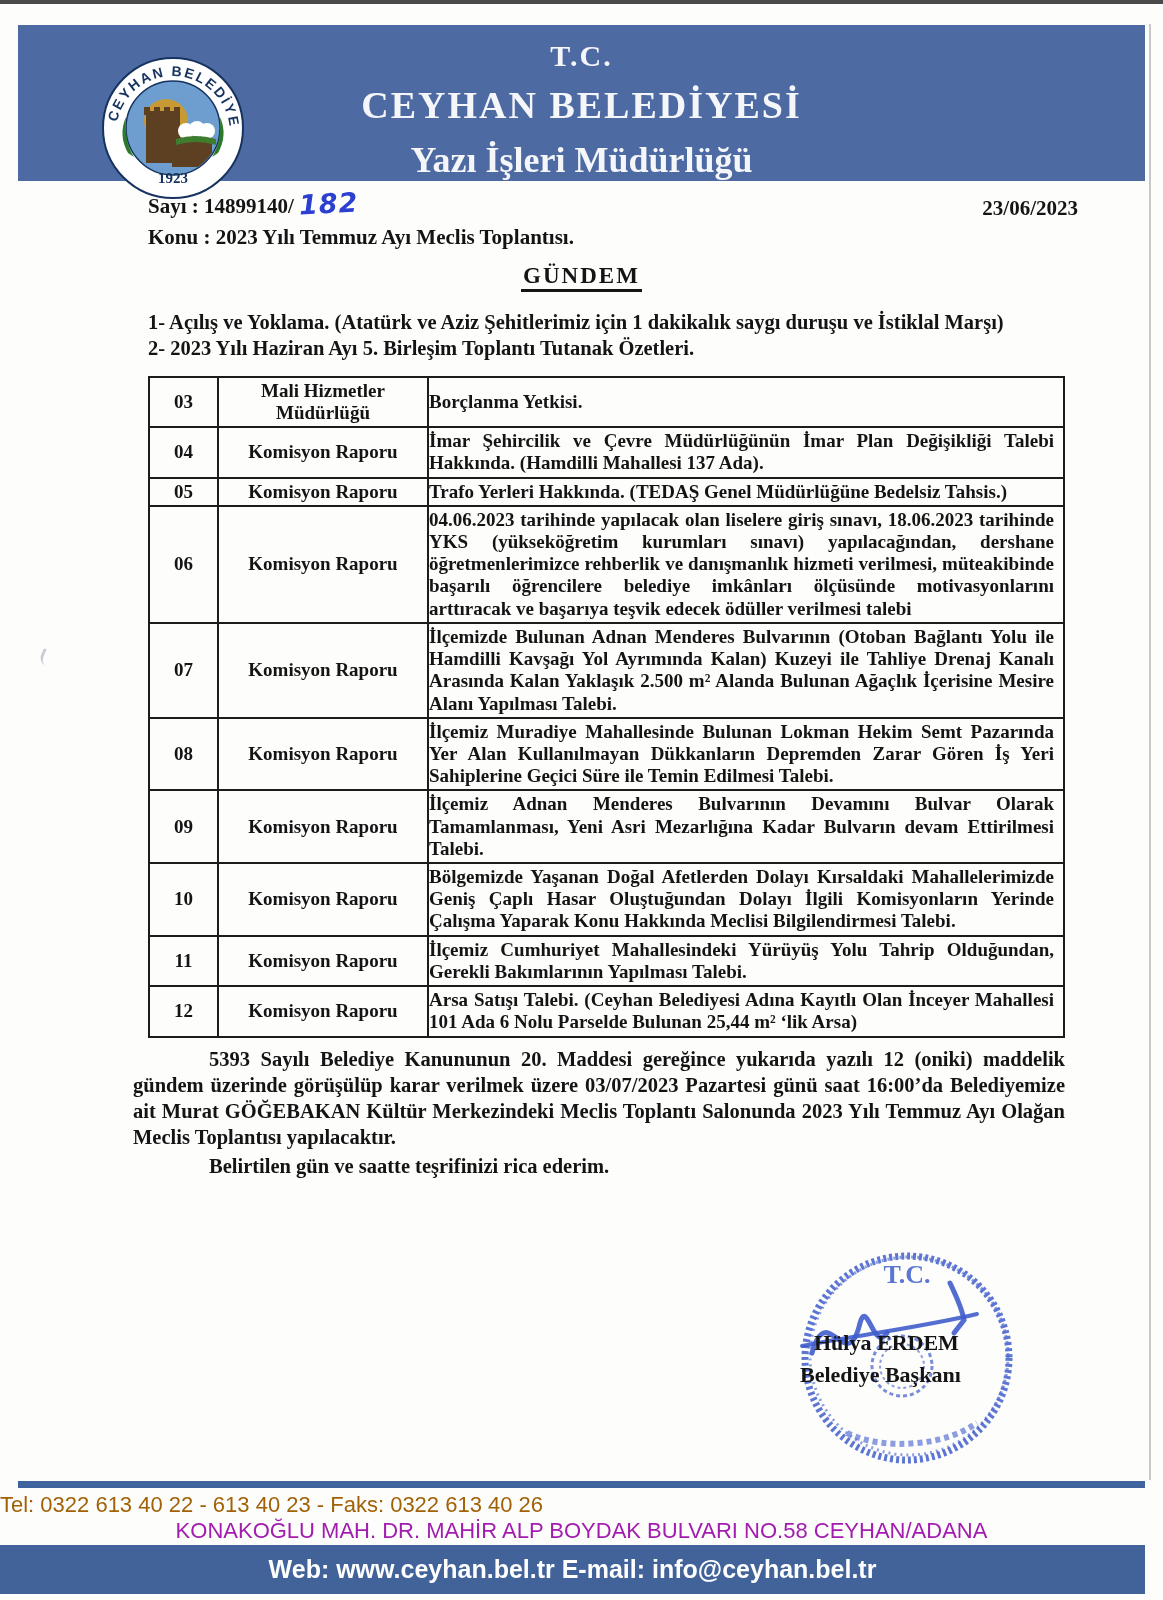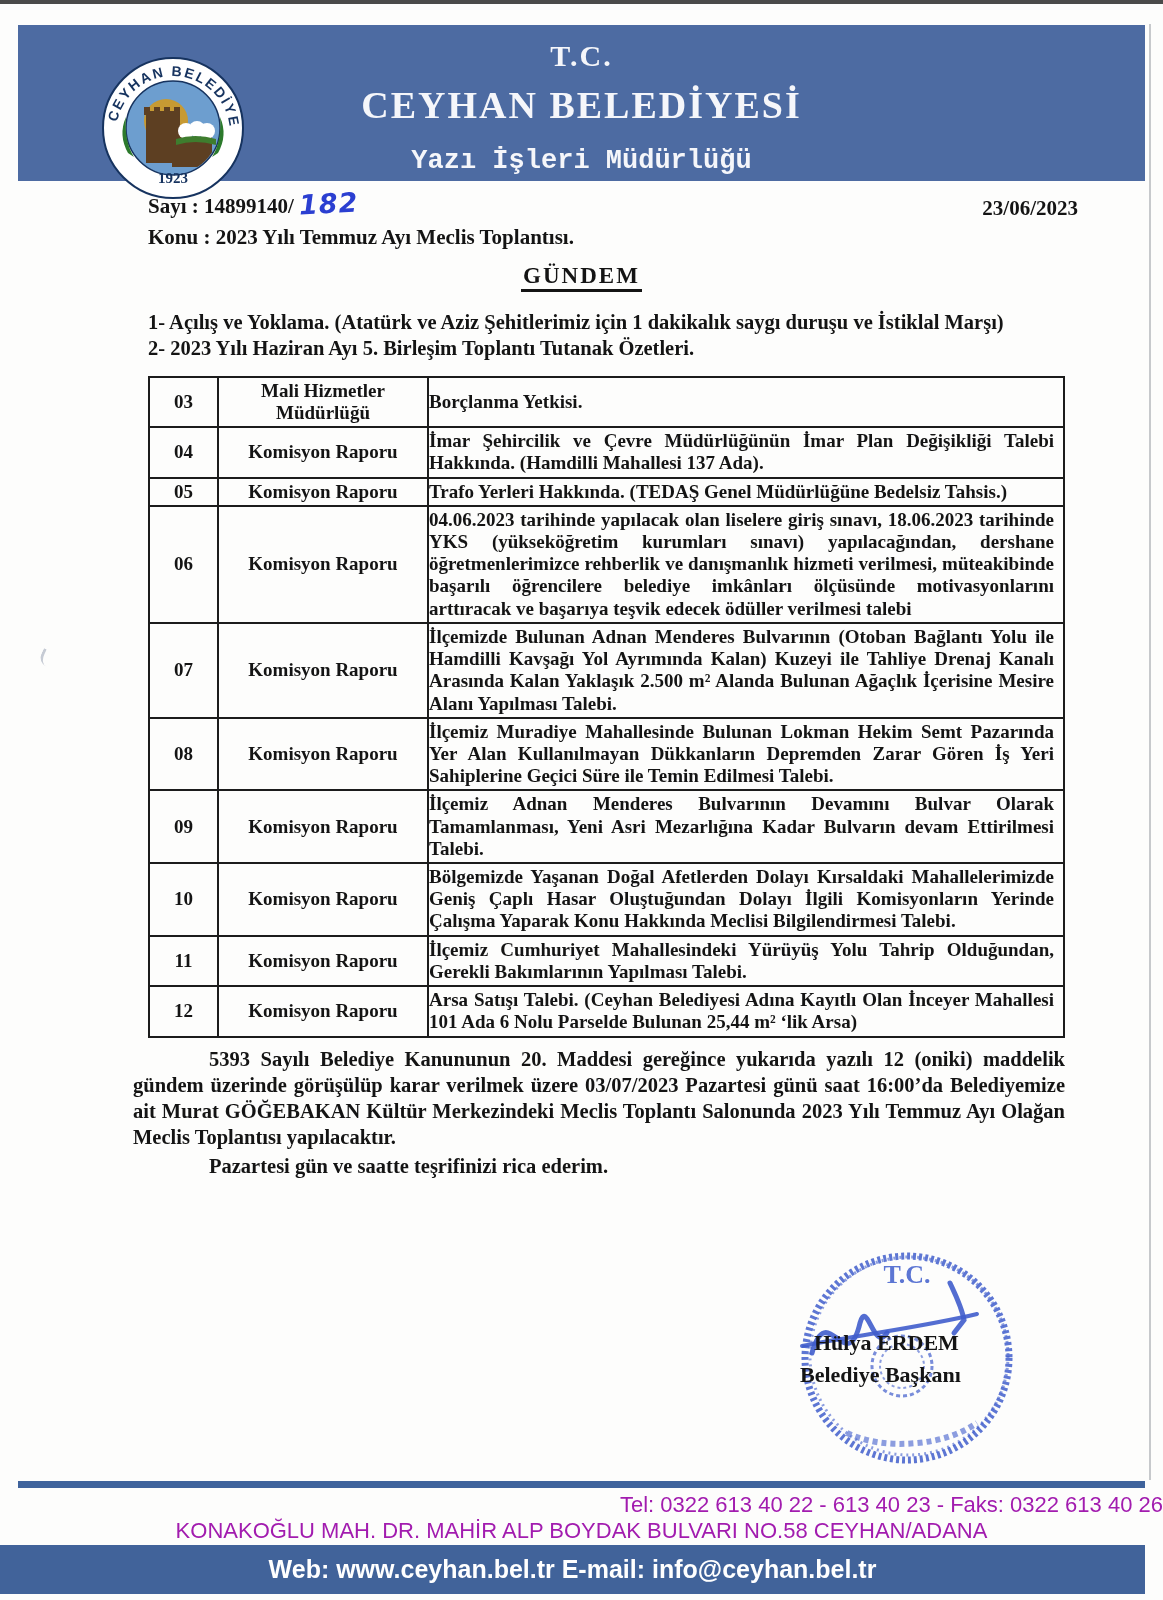--- a/index.html
+++ b/index.html
@@ -8,21 +8,21 @@
   .scan-top{position:absolute;left:0;top:0;width:1163px;height:4px;background:#4a4a4a;}
   .scan-line-right{position:absolute;left:1149px;top:24px;width:2px;height:1456px;background:#c7c9cc;}
   .smudge{position:absolute;left:40px;top:650px;width:10px;height:16px;border-left:3px solid #9aa3b5;
           border-radius:0 0 0 10px;transform:rotate(25deg);opacity:.55;}
 
   
   .banner{position:absolute;left:18px;top:25px;width:1127px;height:156px;background:#4d6ba2;}
   .banner .titles{position:absolute;left:0;top:0;width:100%;text-align:center;color:#f5f6fa;}
   .t-tc{margin-top:14px;font-size:30px;font-weight:bold;letter-spacing:2px;}
   .t-muni{margin-top:10px;font-size:38px;font-weight:bold;letter-spacing:2px;}
-  .t-dept{margin-top:19px;font-size:27px;font-weight:bold;font-family:Liberation Mono, monospace;}
+  .t-dept{margin-top:12px;font-size:36px;font-weight:bold;font-family:Liberation Serif, serif;}
   .logo-wrap{position:absolute;left:82px;top:30px;width:146px;height:146px;}
 
   
   .meta{position:absolute;left:148px;top:188px;width:960px;font-weight:bold;font-size:21px;}
   .sayi-row{position:relative;}
   .handwrite{color:#2b3fd1;font-family:"DejaVu Sans",sans-serif;font-style:italic;font-weight:bold;
              font-size:27px;letter-spacing:1px;transform:rotate(-3deg);display:inline-block;}
   .doc-date{position:absolute;right:30px;top:8px;font-size:21px;font-weight:bold;}
   .konu-row{margin-top:6px;}
 
@@ -44,21 +44,21 @@
   .paras p + p{margin-top:2px;}
 
   
   .sig-block{position:absolute;left:752px;top:1238px;width:340px;height:235px;}
   .sig-name{position:absolute;left:62px;top:92px;font-size:22px;font-weight:bold;z-index:3;}
   .sig-title{position:absolute;left:48px;top:124px;font-size:22px;font-weight:bold;z-index:3;}
   .stamp-svg{position:absolute;left:0;top:0;z-index:2;opacity:.92;}
 
   
   .footer-rule{position:absolute;left:18px;top:1481px;width:1127px;height:7px;background:#3f639c;}
-  .footer-tel{position:absolute;left:0;top:1492px;width:1163px;text-align:right;color:#a21caf;
+  .footer-tel{position:absolute;left:0;top:1492px;width:1163px;text-align:left;color:#a16207;
               font-family:"Liberation Sans",sans-serif;font-size:22px;}
   .footer-addr{position:absolute;left:0;top:1518px;width:1163px;text-align:center;color:#a21caf;
                font-family:"Liberation Sans",sans-serif;font-size:22px;}
   .footer-bar{position:absolute;left:0px;top:1545px;width:1145px;height:49px;background:#41639a;
               display:flex;align-items:center;justify-content:center;}
   .footer-bar span{color:#ffffff;font-weight:bold;font-family:"Liberation Sans",sans-serif;font-size:25px;}
 </style>
 </head>
 <body>
 
@@ -176,21 +176,21 @@
           </tr>
           <tr>
             <td class="c0">12</td>
             <td class="c1">Komisyon Raporu</td>
             <td class="c2">Arsa Satışı Talebi. (Ceyhan Belediyesi Adına Kayıtlı Olan İnceyer Mahallesi 101 Ada 6 Nolu Parselde Bulunan 25,44 m² ‘lik Arsa)</td>
           </tr>
         </tbody>
     </table>
     <div class="paras">
         <p>5393 Sayılı Belediye Kanununun 20. Maddesi gereğince yukarıda yazılı 12 (oniki) maddelik gündem üzerinde görüşülüp karar verilmek üzere 03/07/2023 Pazartesi günü saat 16:00’da Belediyemize ait Murat GÖĞEBAKAN Kültür Merkezindeki Meclis Toplantı Salonunda 2023 Yılı Temmuz Ayı Olağan Meclis Toplantısı yapılacaktır.</p>
-        <p>Pazartesi gün ve saatte teşrifinizi rica ederim.</p>
+        <p>Belirtilen gün ve saatte teşrifinizi rica ederim.</p>
       </div>
   </div>
 
   <div class="sig-block">
     <svg class="stamp-svg" width="340" height="235" viewBox="0 0 340 235">
       <g fill="none" stroke="#3050c8">
         <circle cx="155" cy="120" r="102" stroke-width="7" stroke-dasharray="3 3" opacity="0.85"></circle>
         <circle cx="157" cy="118" r="99" stroke-width="3" stroke-dasharray="2 4" opacity="0.6"></circle>
         <circle cx="150" cy="128" r="30" stroke-width="3" stroke-dasharray="4 3" opacity="0.7"></circle>
         <circle cx="150" cy="128" r="22" stroke-width="2" stroke-dasharray="3 3" opacity="0.6"></circle>

